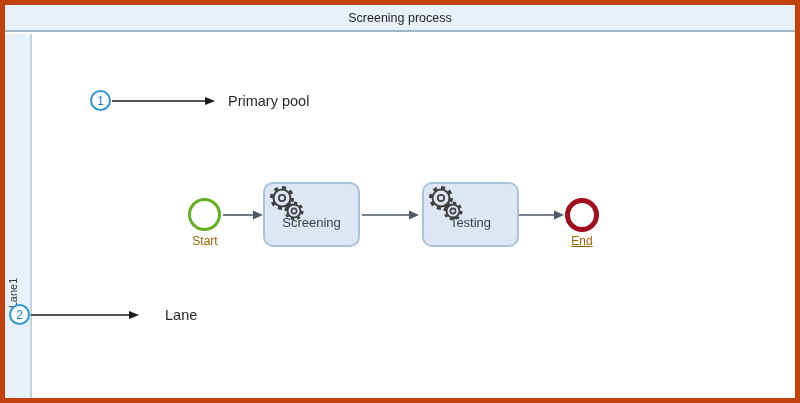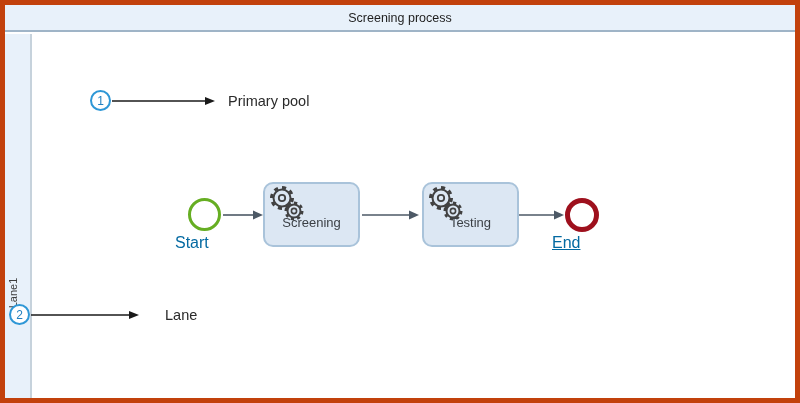--- a/index.html
+++ b/index.html
@@ -22,22 +22,22 @@
   .lane-label{
     position:absolute;left:-22px;top:251px;width:60px;height:16px;
     transform:rotate(-90deg);
     font-size:11px;color:#3c3c3c;text-align:center;line-height:16px;
   }
   
   .event{position:absolute;border-radius:50%;background:#ffffff;}
   .start-event{left:183px;top:193px;width:33px;height:33px;border:3px solid #66ae22;}
   .end-event{left:560px;top:193px;width:34px;height:34px;border:5px solid #9e101d;}
   .event-label{
-    position:absolute;width:60px;
-    font-size:16px;color:#0369a1;
+    position:absolute;width:60px;text-align:center;
+    font-size:12px;color:#a16207;
   }
   .start-label{left:170px;top:229px;}
   .end-label{left:547px;top:229px;text-decoration:underline;}
   
   .task{
     position:absolute;top:177px;width:97px;height:65px;
     background:#dce7f3;border:2px solid #a9c3da;border-radius:10px;
   }
   .task-screening{left:258px;padding-left:27px;}
   .task-testing{left:417px;}

